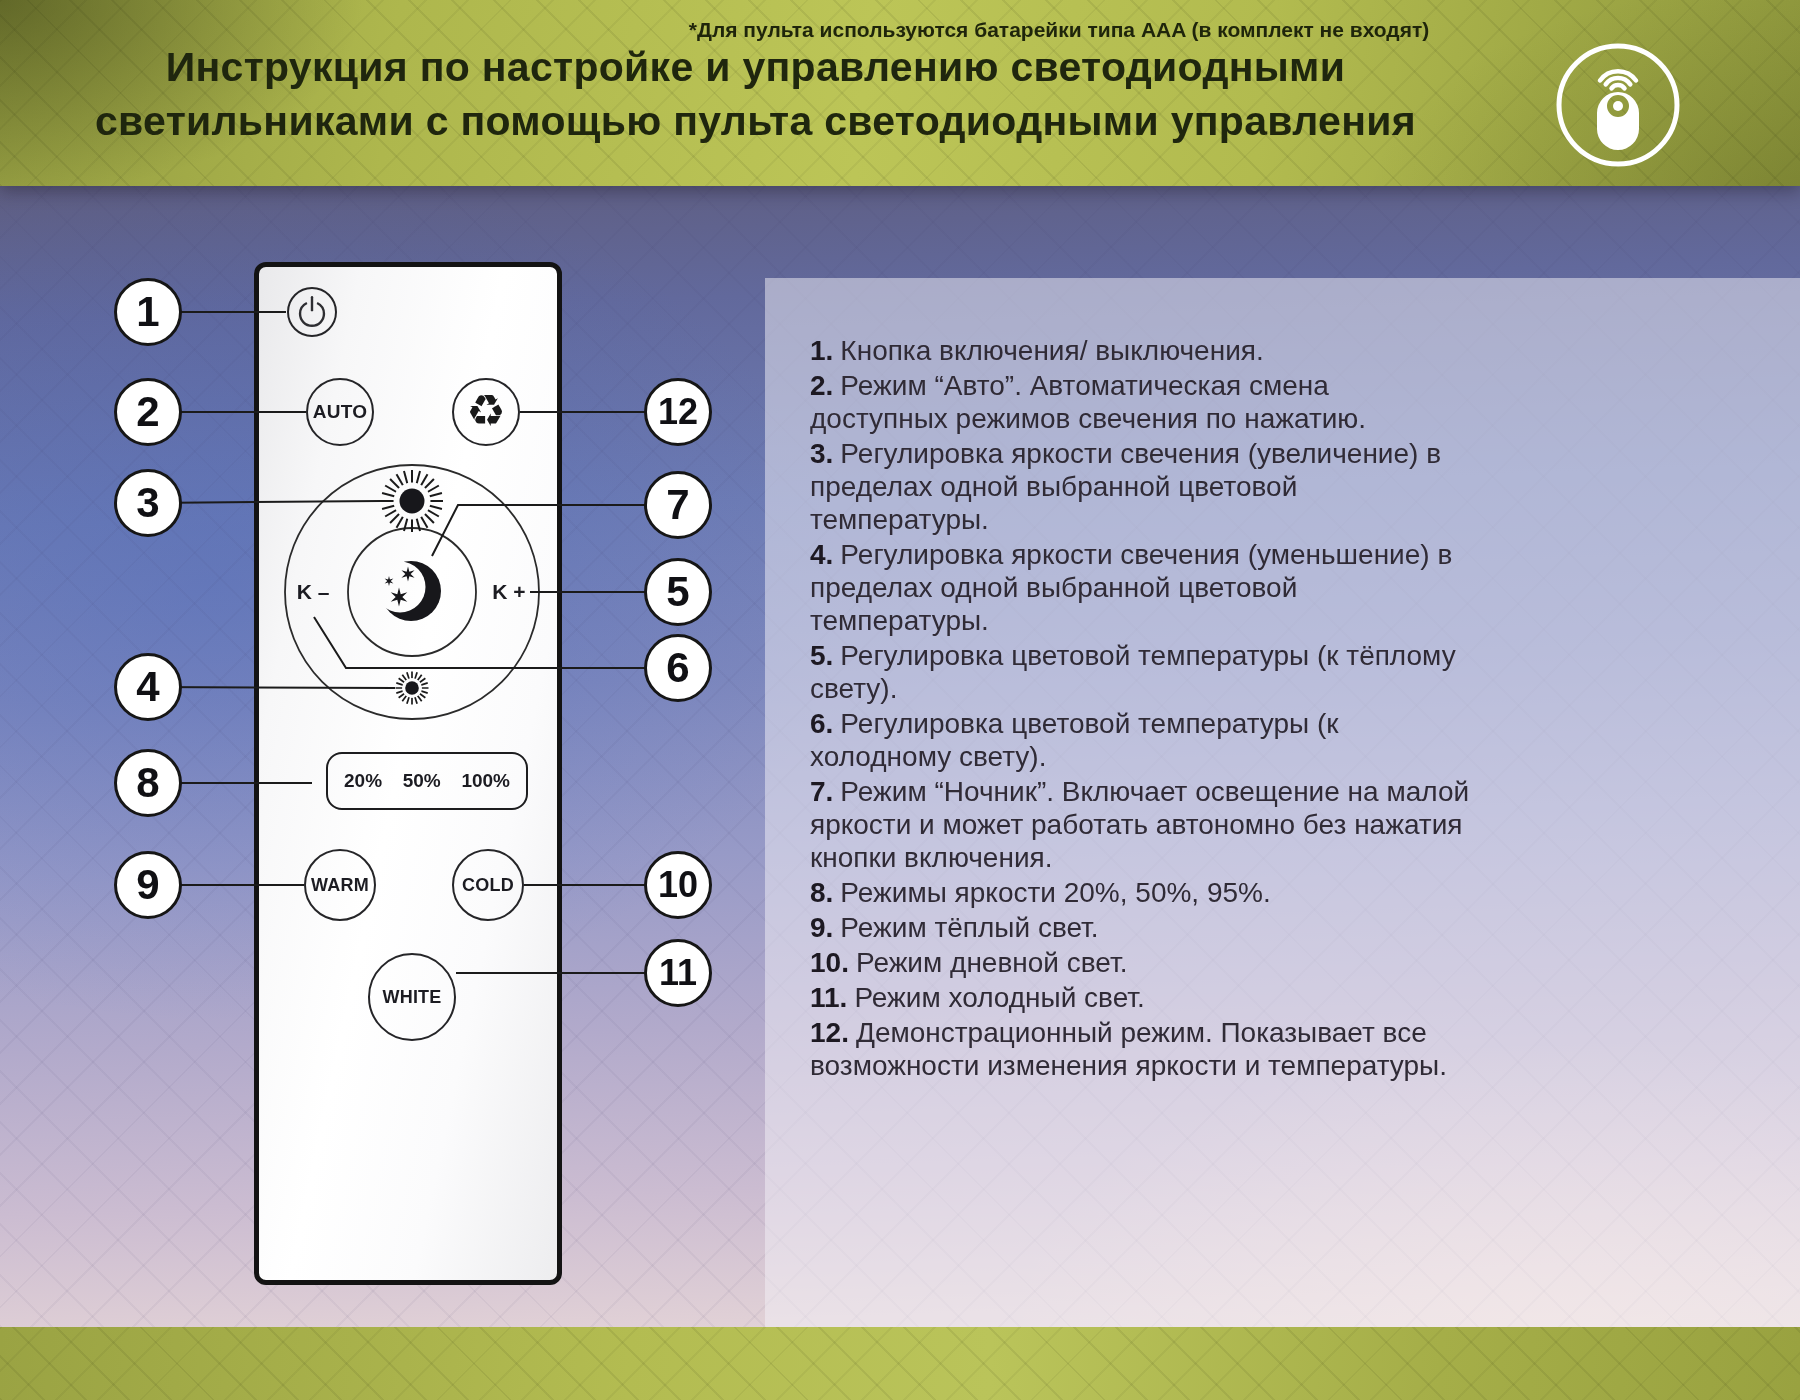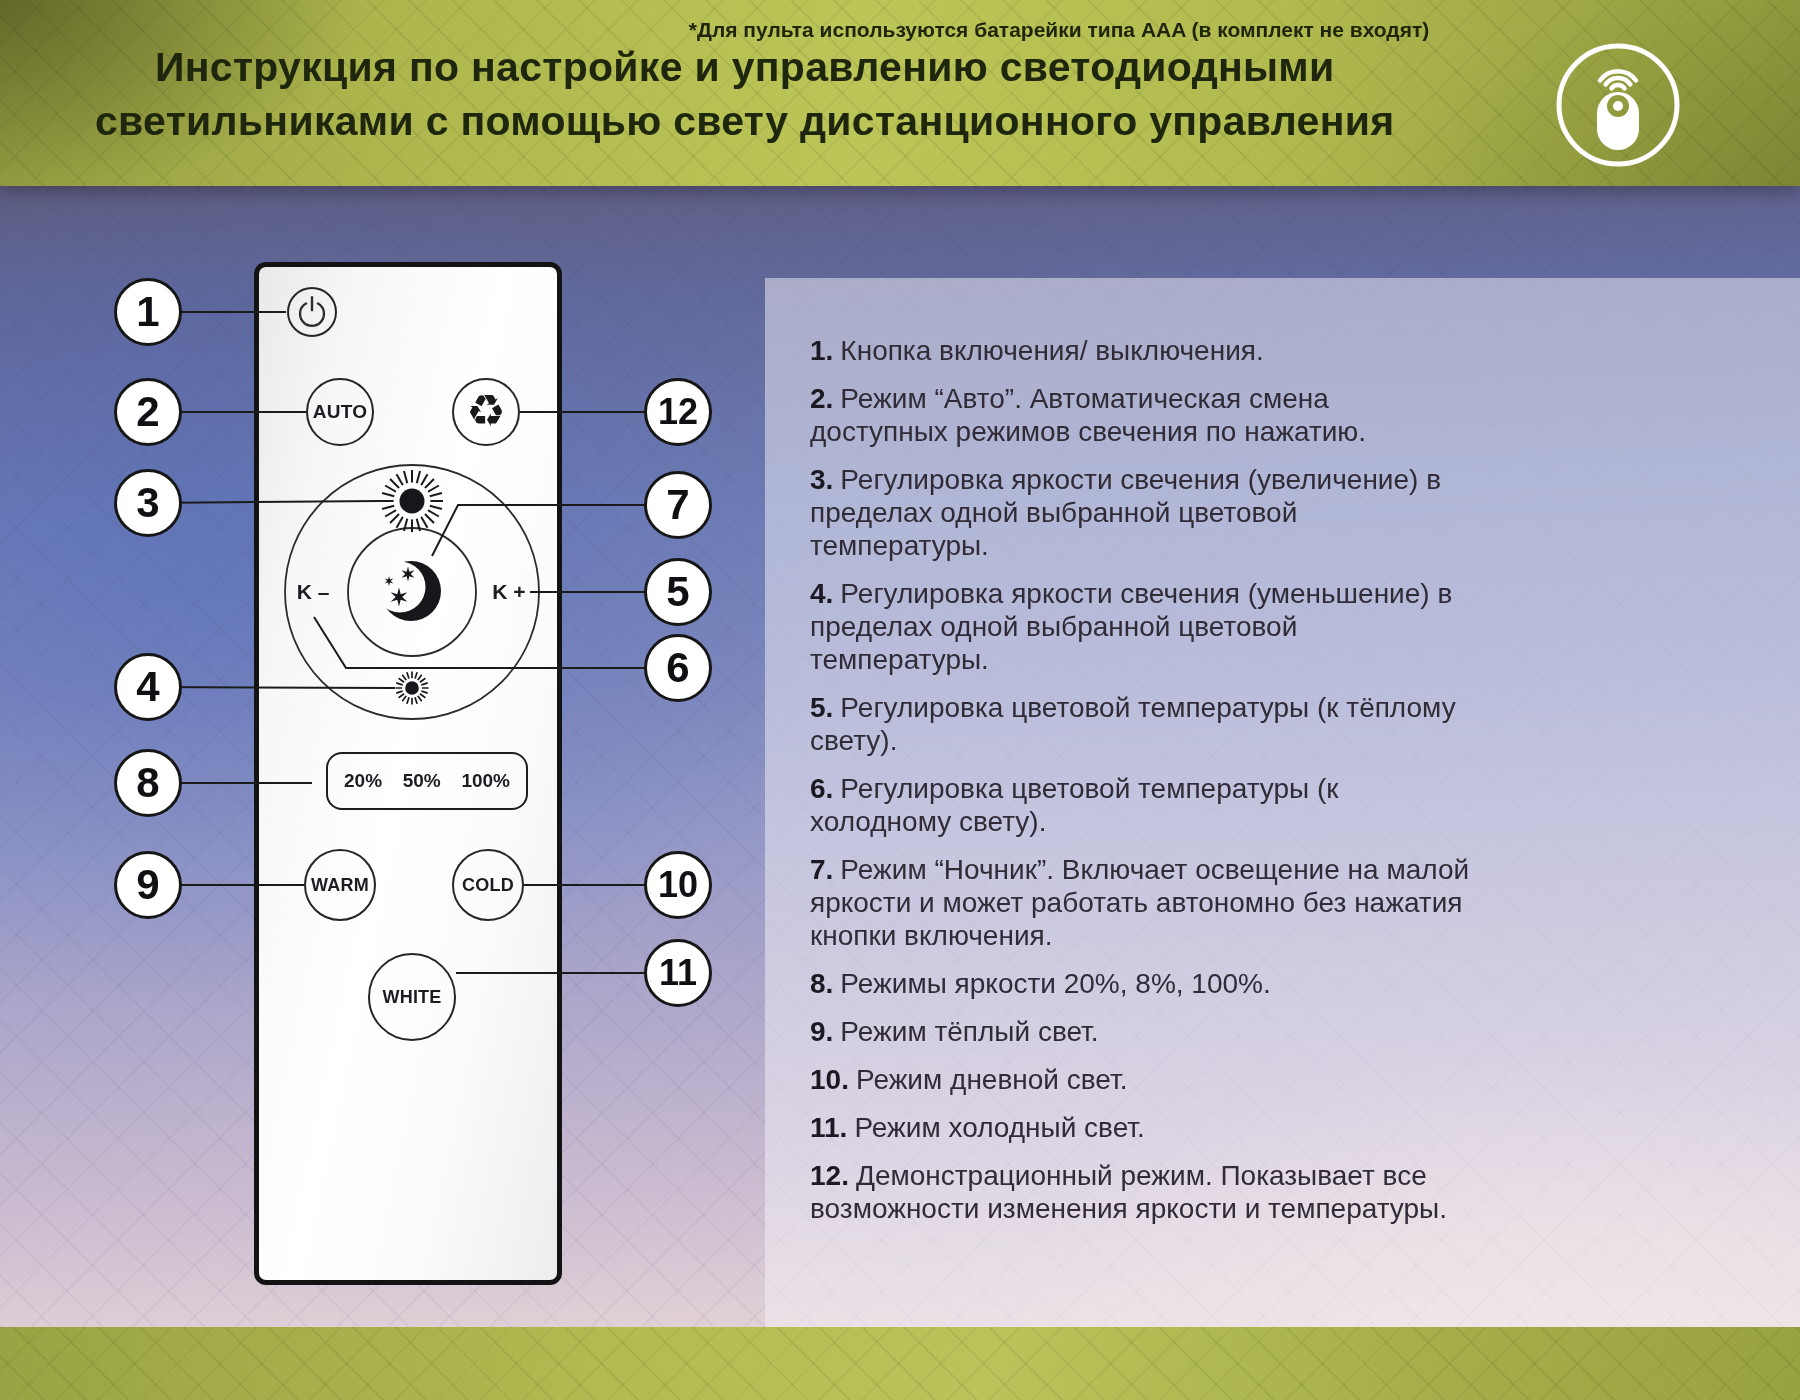--- a/index.html
+++ b/index.html
@@ -35,21 +35,21 @@
     pointer-events:none;
   }
   .title{position:absolute;left:95px;top:40px;font-size:41px;line-height:54px;font-weight:700;color:#1f260e;letter-spacing:.3px;z-index:2;text-align:center;}
   .hicon{position:absolute;left:1543px;top:30px;z-index:2;}
   .footer{position:absolute;left:0;right:0;bottom:0;height:73px;
     background:linear-gradient(92deg,#9aa343 0%,#b3bc51 35%,#bac45a 55%,#a5ae48 80%,#99a240 100%);}
   .footer-note{position:absolute;left:0;right:0;top:18px;text-align:center;padding-left:318px;box-sizing:border-box;
     font-weight:700;font-size:21px;color:#1f250b;z-index:2;}
   
   .panel{position:absolute;left:765px;top:278px;width:1035px;height:1049px;background:rgba(244,242,247,.5);}
-  .instructions{position:absolute;left:810px;top:334px;width:662px;display:flex;flex-direction:column;gap:15px;
+  .instructions{position:absolute;left:810px;top:334px;width:662px;display:flex;flex-direction:column;gap:2px;
     font-size:28px;line-height:33px;color:#302b36;}
   .instructions p{margin:0;}
   .instructions b{font-weight:700;color:#1d1922;margin-right:7px;}
   
   .remote{position:absolute;left:254px;top:262px;width:308px;height:1023px;box-sizing:border-box;
     border:5px solid #131313;border-radius:12px;
     background:linear-gradient(102deg,#e9e9eb 0%,#f7f7f8 20%,#ffffff 48%,#fbfbfc 72%,#ededef 100%);}
   .rbtn{position:absolute;box-sizing:border-box;border:2.5px solid #252528;border-radius:50%;
     display:flex;align-items:center;justify-content:center;font-weight:700;color:#1c1c22;letter-spacing:.2px;}
   #btn-power{left:28px;top:20px;width:50px;height:50px;border-width:2px;}
@@ -75,21 +75,21 @@
   .callout.two{font-size:36px;text-align:right;}
 </style>
 </head>
 <body>
 
 <div class="page">
 
   <div class="header"></div>
   <div class="title">
     <div>Инструкция по настройке и управлению светодиодными</div>
-    <div>светильниками с помощью свету дистанционного управления</div>
+    <div>светильниками с помощью пульта светодиодными управления</div>
   </div>
   <svg class="hicon" width="150" height="150" viewBox="0 0 150 150">
     <circle cx="75" cy="75" r="59" fill="none" stroke="#ffffff" stroke-width="5"></circle>
     <path fill="#ffffff" fill-rule="evenodd" d="M54,83 a21,21 0 0 1 21,-21 a21,21 0 0 1 21,21 v16 a21,21 0 0 1 -21,21 a21,21 0 0 1 -21,-21 z
          M64,76 a11,11 0 1 0 22,0 a11,11 0 1 0 -22,0 z"></path>
     <circle cx="75" cy="76" r="5" fill="#ffffff"></circle>
     <g stroke="#ffffff" stroke-width="4.5" fill="none" stroke-linecap="round">
       <path d="M 68.5,58.4 A 8,8 0 0 1 81.5,58.4"></path>
       <path d="M 62.7,54.4 A 15,15 0 0 1 87.3,54.4"></path>
       <path d="M 57,50.5 A 22,22 0 0 1 93,50.5"></path>
@@ -212,21 +212,21 @@
   <div class="callout two" style="left:644px;top:939px">11</div>
 
   <div class="instructions">
     <p><b>1.</b><span>Кнопка включения/ выключения.</span></p>
     <p><b>2.</b><span>Режим “Авто”. Автоматическая смена доступных режимов свечения по нажатию.</span></p>
     <p><b>3.</b><span>Регулировка яркости свечения (увеличение) в пределах одной выбранной цветовой температуры.</span></p>
     <p><b>4.</b><span>Регулировка яркости свечения (уменьшение) в пределах одной выбранной цветовой температуры.</span></p>
     <p><b>5.</b><span>Регулировка цветовой температуры (к тёплому свету).</span></p>
     <p><b>6.</b><span>Регулировка цветовой температуры (к холодному свету).</span></p>
     <p><b>7.</b><span>Режим “Ночник”. Включает освещение на малой яркости и может работать автономно без нажатия кнопки включения.</span></p>
-    <p><b>8.</b><span>Режимы яркости 20%, 8%, 100%.</span></p>
+    <p><b>8.</b><span>Режимы яркости 20%, 50%, 95%.</span></p>
     <p><b>9.</b><span>Режим тёплый свет.</span></p>
     <p><b>10.</b><span>Режим дневной свет.</span></p>
     <p><b>11.</b><span>Режим холодный свет.</span></p>
     <p><b>12.</b><span>Демонстрационный режим. Показывает все возможности изменения яркости и температуры.</span></p>
   </div>
 
   <div class="footer"></div>
   <div class="footer-note">*Для пульта используются батарейки типа AAA (в комплект не входят)</div>
 
 </div>

